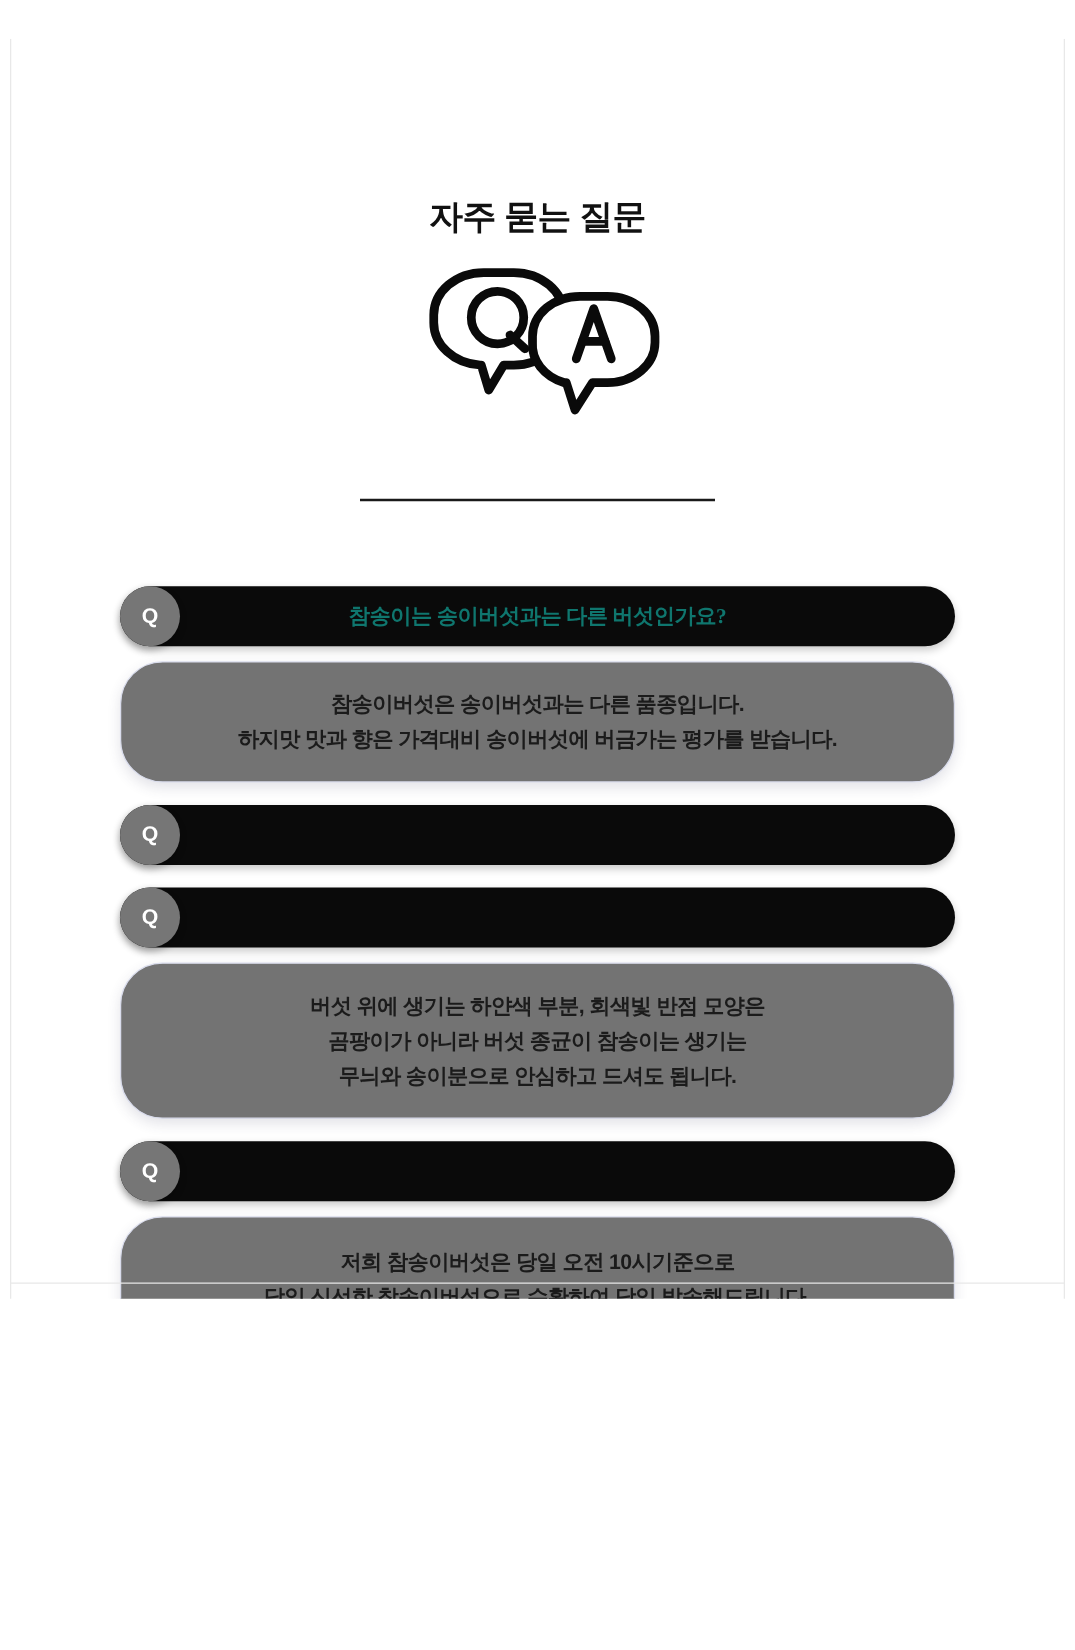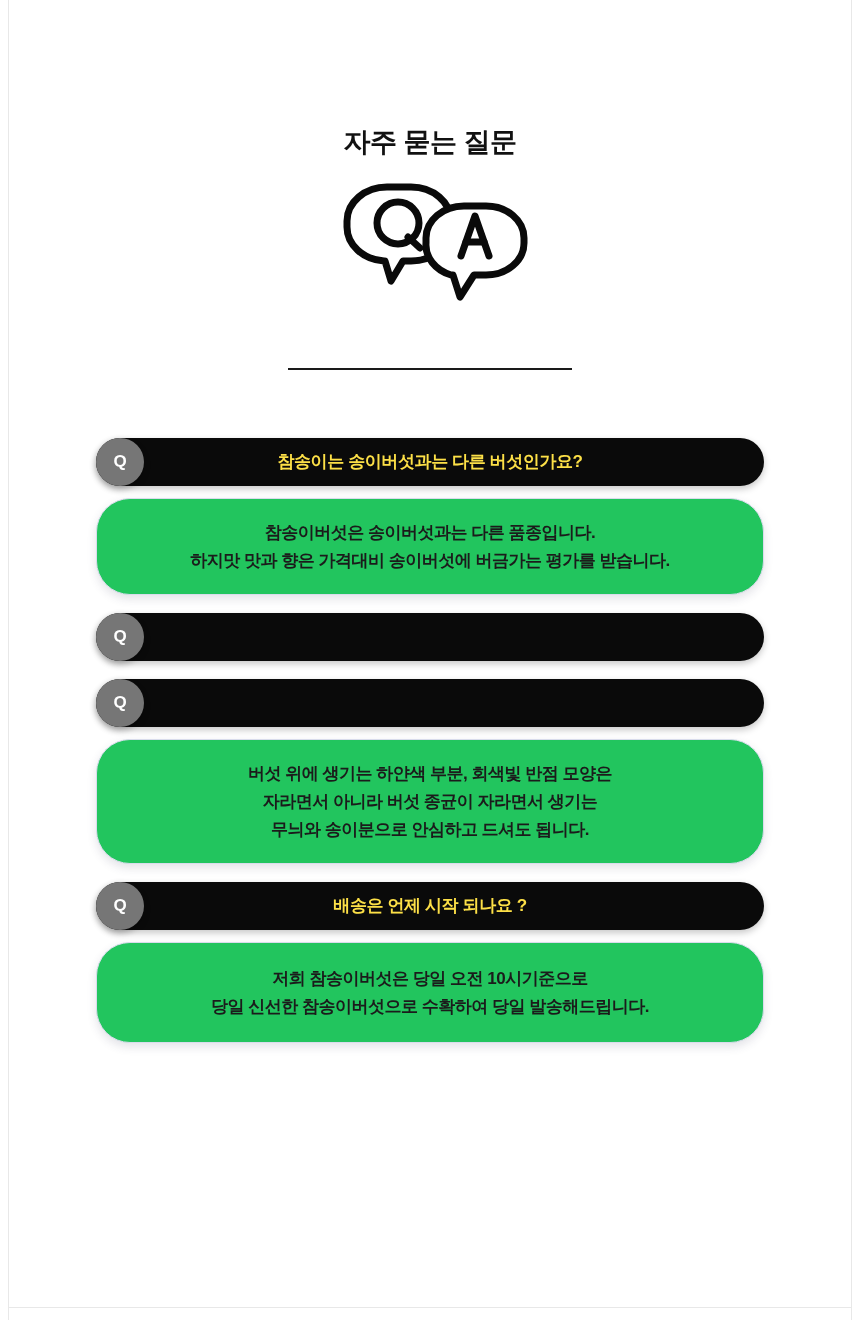--- a/index.html
+++ b/index.html
@@ -11,24 +11,25 @@
     width: 860px;
     height: 1320px;
     font-family: "Liberation Sans", sans-serif;
     color: #111111;
     -webkit-font-smoothing: antialiased;
   }
 
   .page {
     position: relative;
     width: 860px;
-    height: 1320px;
+    height: 1008px;
     background: #ffffff;
     box-sizing: border-box;
     overflow: hidden;
+    margin-top: 31px;
   }
 
   
   .edge-left, .edge-right {
     position: absolute;
     top: 0;
     width: 1px;
     height: 1320px;
     background: #e8e8e8;
   }
@@ -97,32 +98,33 @@
     background: #767676;
     display: flex;
     align-items: center;
     justify-content: center;
     color: #ffffff;
     font-size: 17px;
     font-weight: bold;
     box-shadow: 0 3px 6px rgba(0,0,0,0.25);
   }
   .q-text {
-    color: #fde047;
+    color: #0f766e;
     font-size: 17px;
     font-weight: bold;
     letter-spacing: -0.4px;
     padding: 0 58px;
     text-align: right;
     line-height: 1.2;
+    font-family: Liberation Serif, serif;
   }
 
   .answer {
     margin-top: 12px;
-    background: #22c55e;
+    background: #737373;
     border: 1px solid #d9dcec;
     border-radius: 34px;
     box-shadow: 0 4px 10px rgba(60,60,90,0.14);
     padding: 20px 28px;
     text-align: center;
     color: #1b1b1b;
     font-size: 17px;
     font-weight: bold;
     line-height: 1.62;
     letter-spacing: -0.5px;
@@ -181,27 +183,26 @@
       <div class="question">
         <span class="q-badge">Q</span>
       </div>
     </div>
 
     <div class="faq-item">
       <div class="question">
         <span class="q-badge">Q</span>
       </div>
       <div class="answer">버섯 위에 생기는 하얀색 부분, 회색빛 반점 모양은
-자라면서 아니라 버섯 종균이 자라면서 생기는
+곰팡이가 아니라 버섯 종균이 참송이는 생기는
 무늬와 송이분으로 안심하고 드셔도 됩니다.</div>
     </div>
 
     <div class="faq-item">
       <div class="question">
         <span class="q-badge">Q</span>
-        <span class="q-text">배송은 언제 시작 되나요 ?</span>
       </div>
       <div class="answer tight">저희 참송이버섯은 당일 오전 10시기준으로
 당일 신선한 참송이버섯으로 수확하여 당일 발송해드립니다.</div>
     </div>
 
   </div>
 </div>
 
 </body></html>

